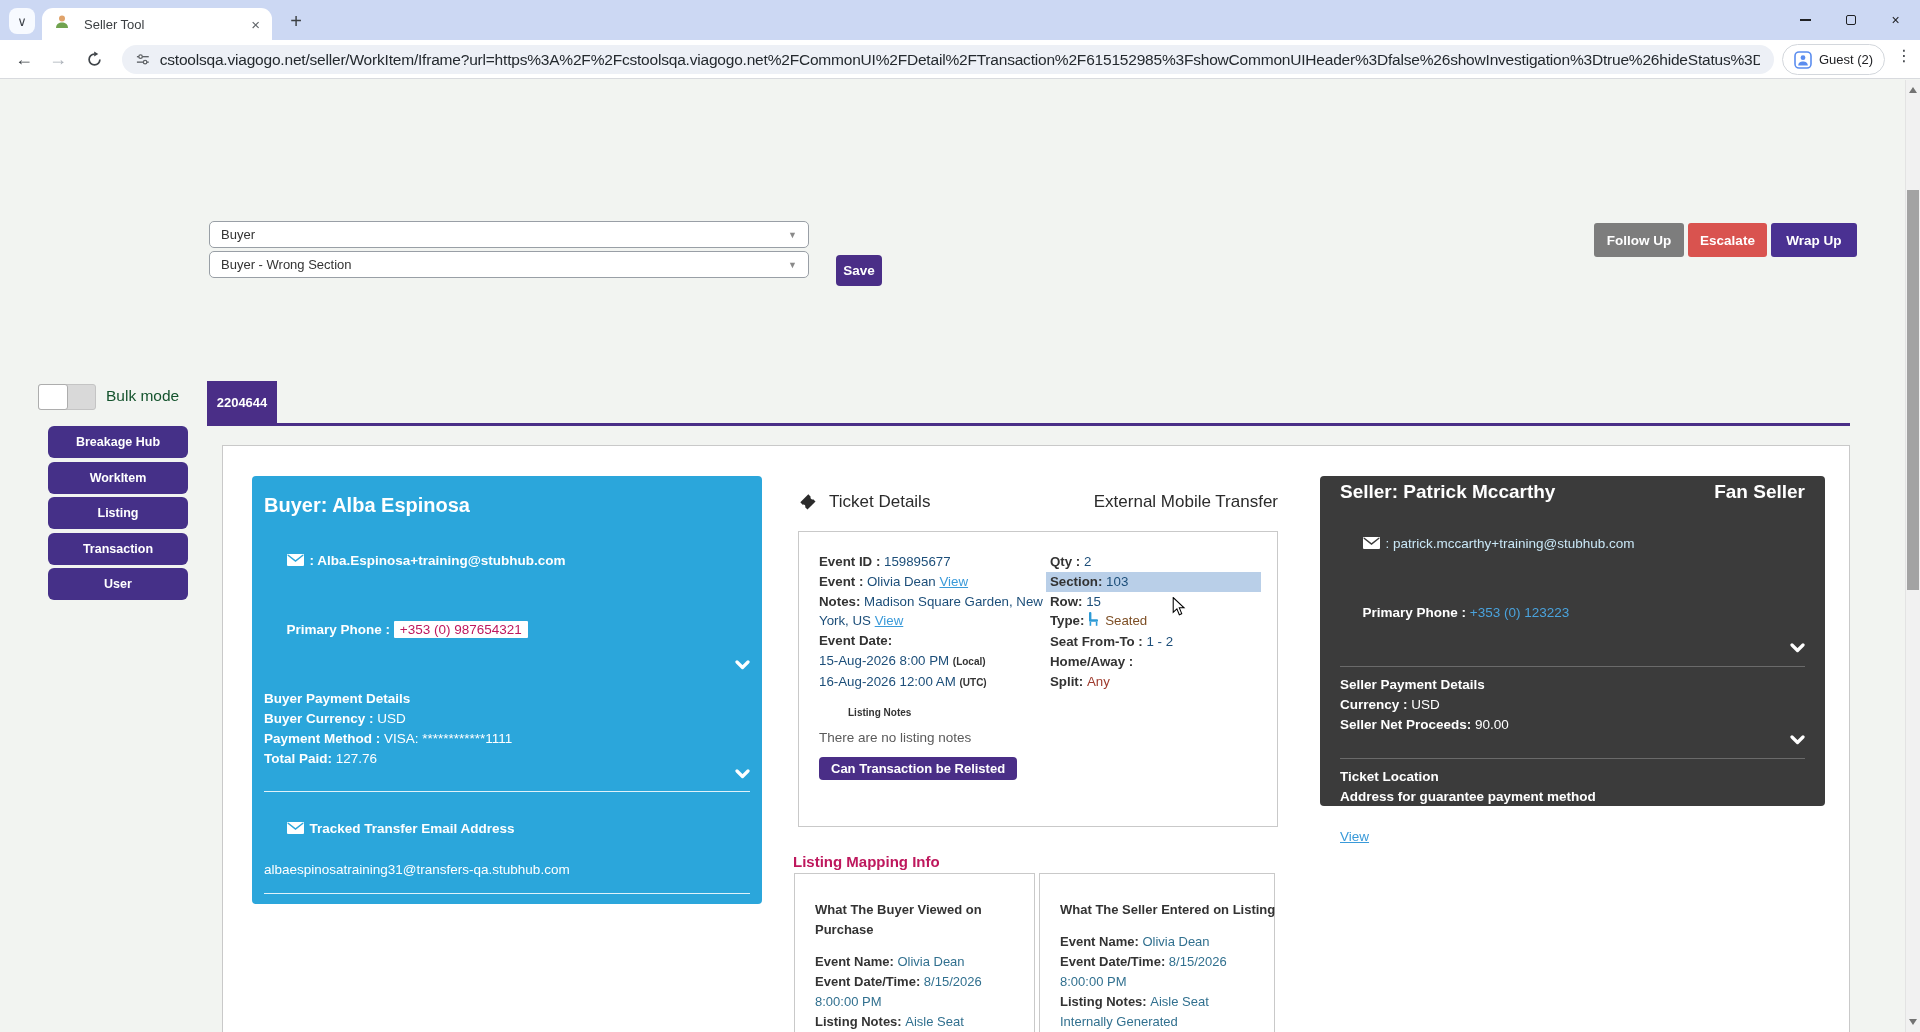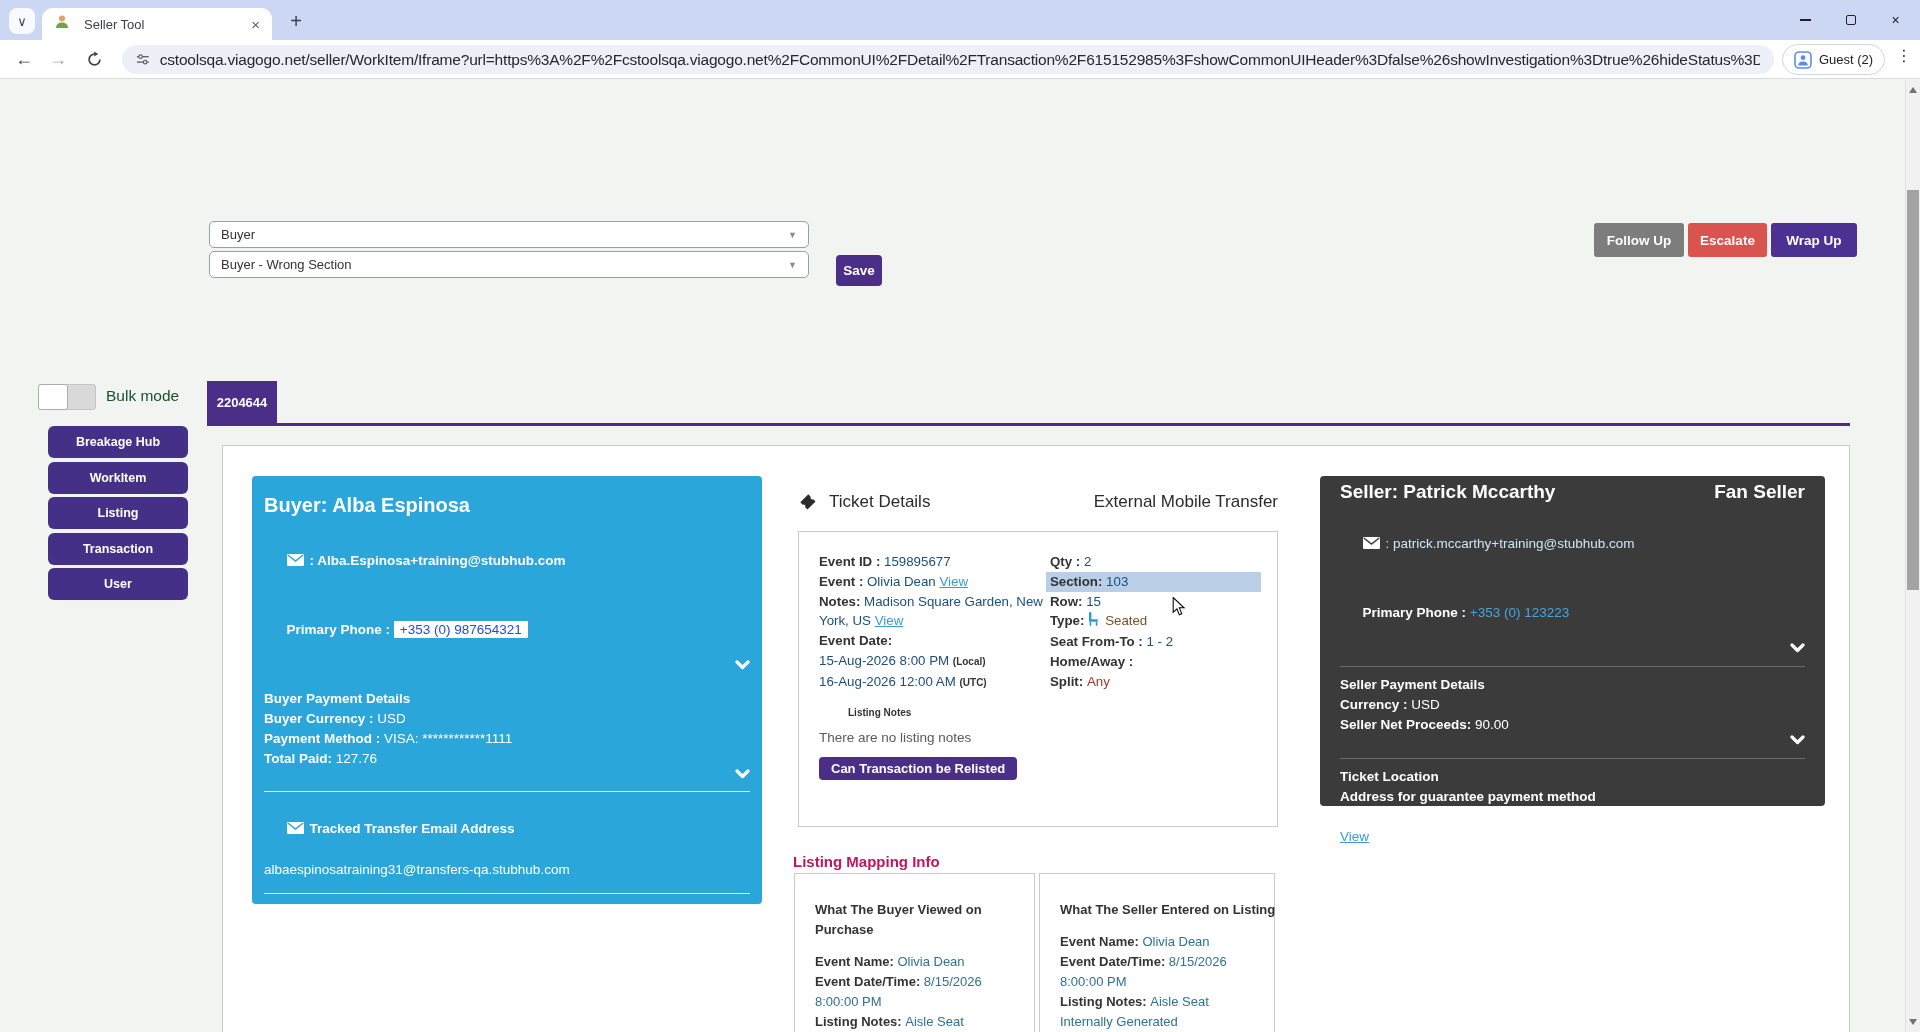--- a/index.html
+++ b/index.html
@@ -60,21 +60,21 @@
   
   .panel { position:absolute; left:222px; top:445px; width:1628px; height:660px; background:#fff; border:1px solid #c9c9c9; }
 
   
   .buyer-card { position:absolute; left:252px; top:476px; width:510px; height:428px; background:#2ba6db; border-radius:4px; color:#fff; padding:16px 12px; font-size:13.5px; line-height:20px; }
   .card-title { font-size:20px; font-weight:600; line-height:26px; margin-bottom:13px; }
   .row { white-space:pre-wrap; }
   .b { font-weight:bold; }
   .chev-row { height:15px; text-align:right; line-height:10px; }
   .divider-w { border-top:1px solid rgba(255,255,255,.85); margin:7px 0; }
-  .phone-box { background:#fff; color:#1d4ed8; padding:1px 6px; border-radius:1px; }
+  .phone-box { background:#fff; color:#be185d; padding:1px 6px; border-radius:1px; }
   .ico-gap { display:inline-block; vertical-align:-1px; margin-right:6px; }
 
   
   .ticket-head { position:absolute; left:798px; top:492px; width:480px; display:flex; gap:12px; font-size:17px; color:#2b2b2b; }
   .th-spacer { flex:1; }
   .ticket-box { position:absolute; left:798px; top:531px; width:480px; height:296px; border:1px solid #c9c9c9; background:#fff; padding:20px; font-size:13.3px; color:#333; }
   .tcols { display:flex; }
   .tleft { width:232px; } .tright { width:208px; }
   .trow { line-height:19.8px; white-space:pre-wrap; }
   .tval { color:#1c4e79; }

